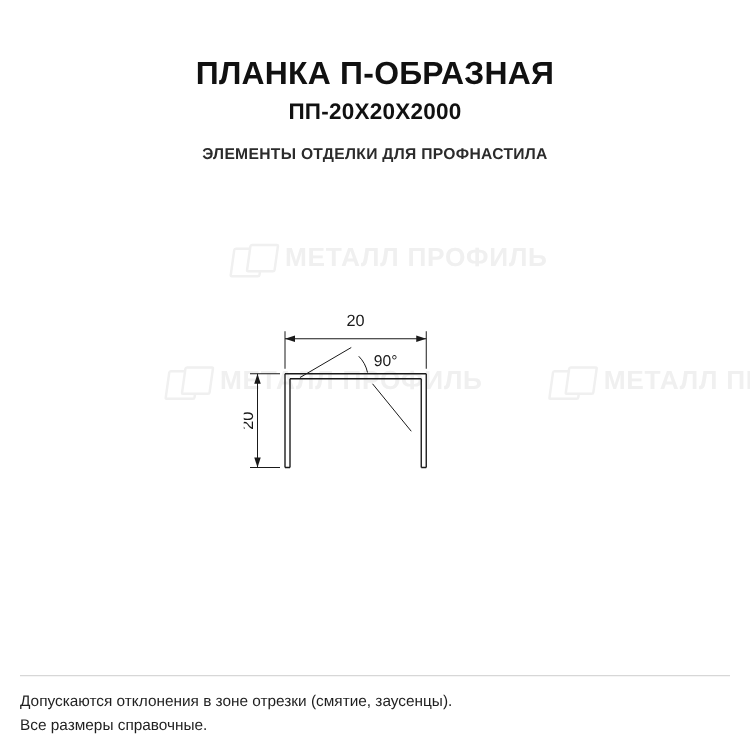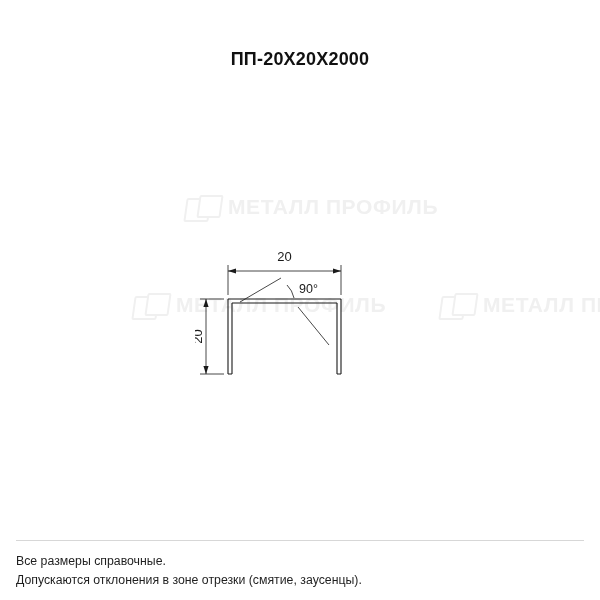--- a/index.html
+++ b/index.html
@@ -133,21 +133,23 @@
     color: #1f1f1f;
     white-space: nowrap;
   }
 </style>
 </head>
 <body>
 
 <div class="page">
 
   <div class="header">
+    <div class="title-1">ПЛАНКА П-ОБРАЗНАЯ</div>
     <div class="title-2">ПП-20Х20Х2000</div>
+    <div class="subtitle">ЭЛЕМЕНТЫ ОТДЕЛКИ ДЛЯ ПРОФНАСТИЛА</div>
   </div>
 
   <div class="wm wm-1">
     <span class="wm-mark"></span>
     <span class="wm-text">МЕТАЛЛ ПРОФИЛЬ</span>
   </div>
   <div class="wm wm-2">
     <span class="wm-mark"></span>
     <span class="wm-text">МЕТАЛЛ ПРОФИЛЬ</span>
   </div>
@@ -197,17 +199,17 @@
       <text x="89.5" y="16" text-anchor="middle" font-family="Liberation Sans, sans-serif" font-size="13" fill="#1a1a1a">20</text>
 
       <text x="-91.5" y="7" text-anchor="middle" transform="rotate(-90)" font-family="Liberation Sans, sans-serif" font-size="13" fill="#1a1a1a">20</text>
 
       <text x="104" y="48" text-anchor="start" font-family="Liberation Sans, sans-serif" font-size="12.5" fill="#1a1a1a">90°</text>
     </svg>
   </div>
 
   <div class="footer-rule"></div>
   <div class="footer">
+    <div class="footer-line">Допускаются отклонения в зоне отрезки (смятие, заусенцы).</div>
     <div class="footer-line">Все размеры справочные.</div>
-    <div class="footer-line">Допускаются отклонения в зоне отрезки (смятие, заусенцы).</div>
   </div>
 
 </div>
 
 </body></html>

